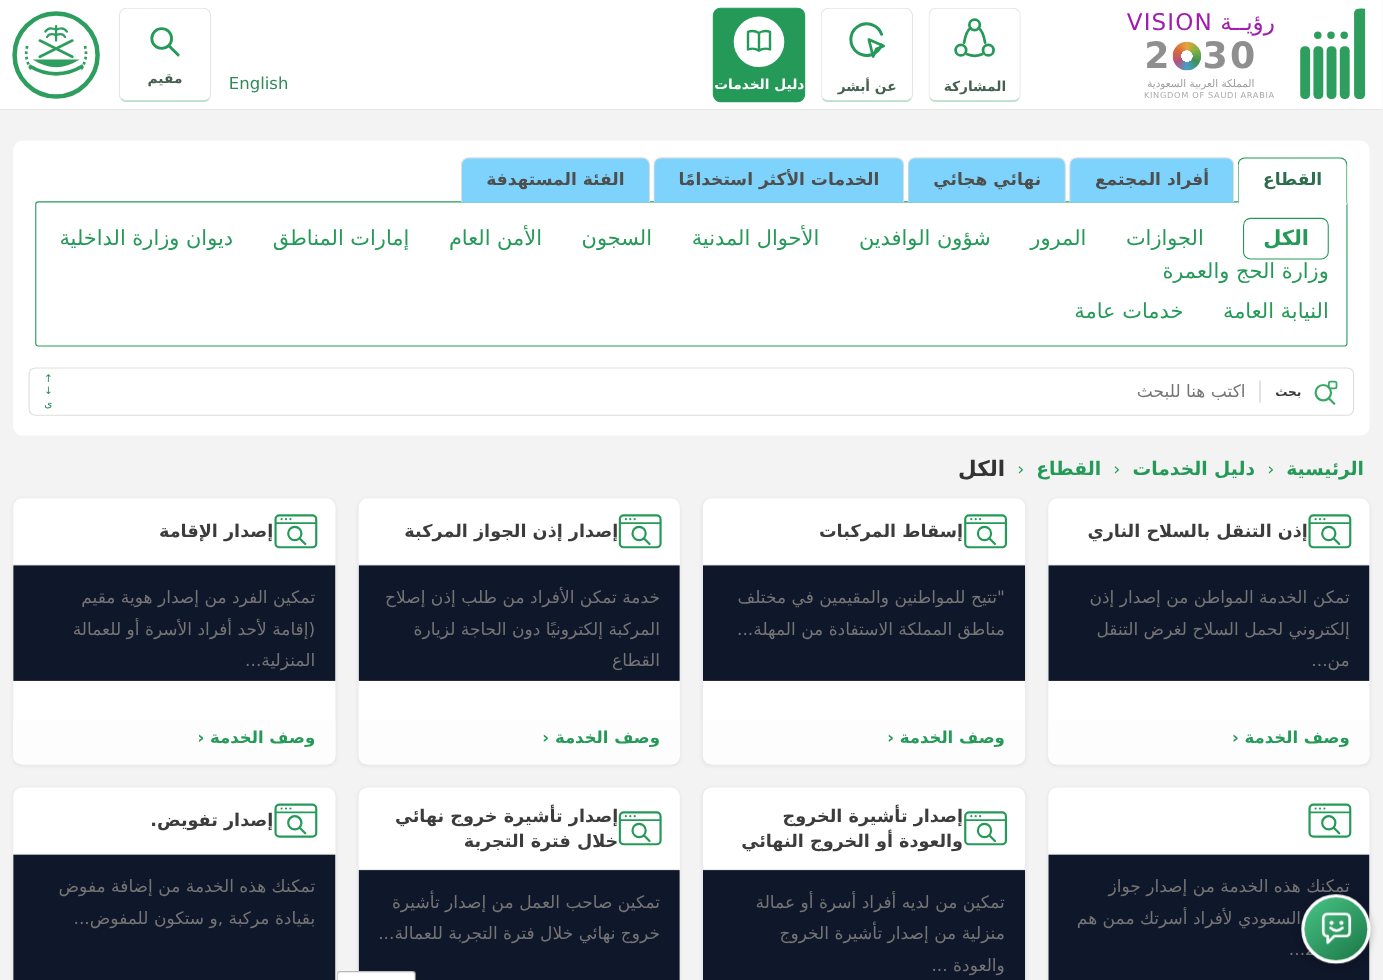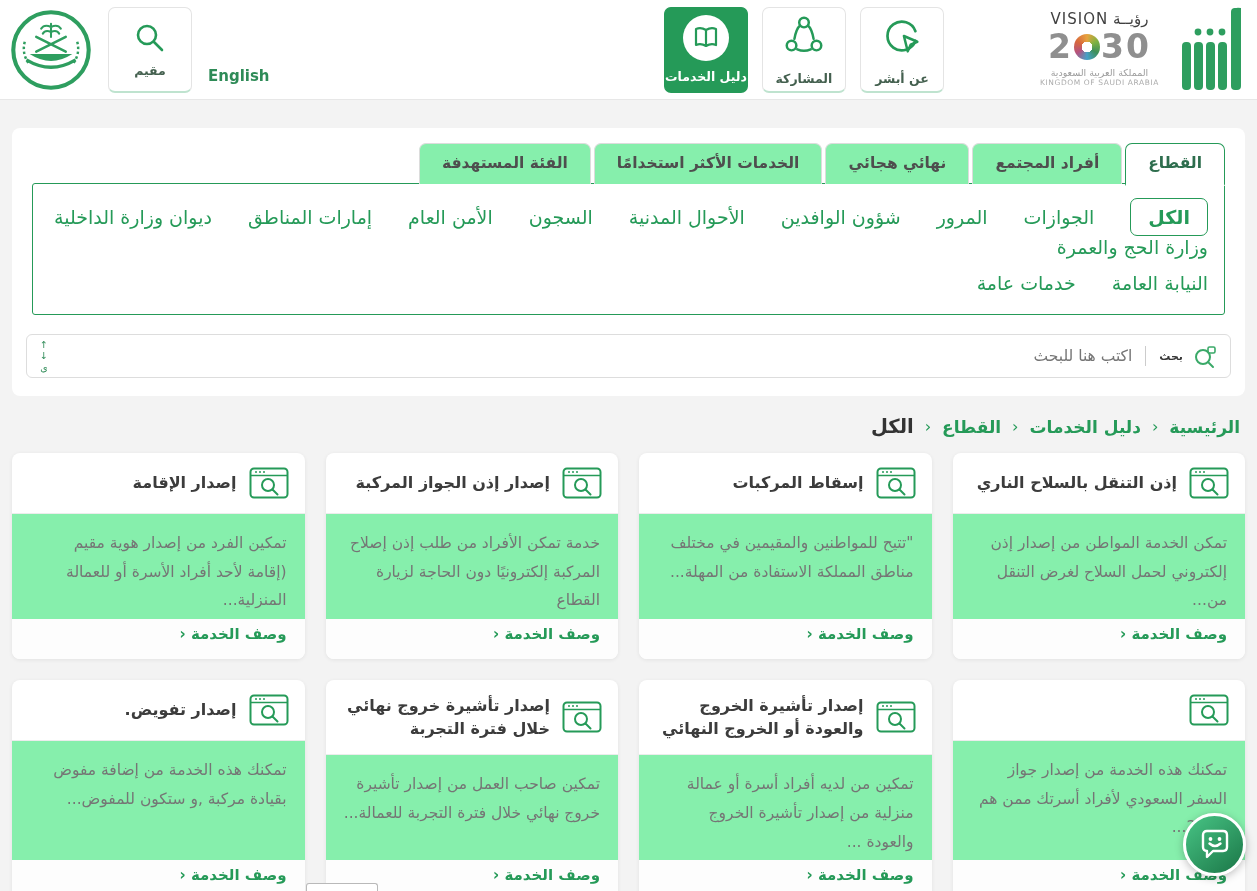--- a/index.html
+++ b/index.html
@@ -23,46 +23,46 @@
     display:flex; flex-direction:column; align-items:center; justify-content:center;
     gap:8px; cursor:pointer; flex:0 0 auto;
   }
   .hdr-card .lbl { font-size:12.5px; font-weight:bold; color:#44604f; }
   .hdr-card.active { background:var(--green); border-color:var(--green); }
   .hdr-card.active .lbl { color:#fff; }
   .hdr-card.active .icon-wrap {
     width:46px; height:46px; background:#fff; border-radius:50%;
     display:flex; align-items:center; justify-content:center;
   }
-  .english-link { font-size:15px; font-weight:bold; color:#2e8b57; cursor:pointer; align-self:flex-end; margin-bottom:14px; }
+  .english-link { font-size:15px; font-weight:normal; color:#2e8b57; cursor:pointer; align-self:flex-end; margin-bottom:14px; }
   .spacer { flex:1 1 auto; }
   .nav-group { display:flex; gap:14px; }
   
   .vision { direction:rtl; text-align:center; color:#9a9a9a; line-height:1.15; margin:0 6px; flex:0 0 auto; }
-  .vision .v-line1 { font-size:15px; letter-spacing:1px; color:#404040; }
+  .vision .v-line1 { font-size:21px; letter-spacing:1px; color:#a21caf; }
   .vision .v-num { font-size:33px; font-weight:bold; color:#8f8f8f; letter-spacing:2px; display:flex; align-items:center; justify-content:center; direction:ltr; }
   .v-emblem {
     width:26px; height:26px; border-radius:50%; display:inline-block; margin:0 1px;
     background:
       radial-gradient(circle at 50% 50%, #fff 0 28%, transparent 29%),
       conic-gradient(#e7a33e,#7fb241,#3e8f5a,#46a0c8,#b5527f,#d8683c,#e7a33e);
   }
   .vision .v-ar { font-size:9.5px; color:#9d9d9d; margin-top:2px; }
   .vision .v-en { font-size:7.5px; letter-spacing:.6px; color:#ababab;text-align:right; }
   .absher-logo { flex:0 0 auto; margin-right:4px; }
   
   :root { --green:#259a58; }
   .panel {
     background:#fff; margin:28px 12px 0; border-radius:8px;
     padding:15px 20px 18px;
   }
   .tabs { display:flex; gap:3px; position:relative; z-index:2; }
   .tab {
     padding:10px 22px; font-size:15.5px; font-weight:bold; color:#4e4e4e;
-    background:#86efac; border:1px solid #dcdcdc; border-bottom:none;
+    background:#7dd3fc; border:1px solid #dcdcdc; border-bottom:none;
     border-radius:7px 7px 0 0; cursor:pointer; white-space:nowrap;
   }
   .tab.active {
     background:#fff; color:#2e6e4e; border:1px solid var(--green); border-bottom:2px solid #fff;
     margin-bottom:-2px; padding-bottom:12px;
   }
   .filter-box {
     border:1px solid var(--green); border-radius:3px; margin-top:-1px;
     padding:14px 16px 12px; display:flex; flex-direction:column; gap:6px;
   }
@@ -87,32 +87,32 @@
   
   .grid {
     margin:0 12px; display:grid; grid-template-columns:repeat(4,1fr);
     column-gap:21px; row-gap:21px;
   }
   .card {
     background:#fff; border-radius:8px; box-shadow:0 1px 4px rgba(0,0,0,.07);
     display:flex; flex-direction:column; overflow:hidden; min-height:170px;
   }
   .card-head {
-    display:flex; align-items:center; gap:12px; padding:14px 16px;
+    display:flex; align-items:center; padding:14px 16px;
     border-bottom:1px solid #ececec; min-height:53px;
   }
   .card-head h3 { font-size:16px; color:#3c3c3c; line-height:1.45; font-weight:bold; }
   .svc-icon { flex:0 0 auto; display:flex; }
   .card-body {
     padding:15px 18px 4px; font-size:15.5px; color:#757575; line-height:1.85;
-    text-align:right; background:#86efac; flex:1;
+    text-align:right; background:#0f172a; flex:1;
   }
   .card-link {
     display:block; padding:6px 18px 16px; color:var(--green); font-size:15px;
-    font-weight:bold; cursor:pointer; background:#fdfdfd; text-decoration:none;
+    font-weight:bold; cursor:pointer; background:#fdfdfd; text-decoration:none;margin-top:36px;
   }
   
   .chat-fab {
     position:fixed; left:1183px; top:813px; width:63px; height:63px; border-radius:50%;
     background:linear-gradient(140deg,#41b97c 15%,#1d7a4a 95%);
     border:3px solid #fff; box-shadow:0 2px 8px rgba(0,0,0,.25);
     display:flex; align-items:center; justify-content:center; cursor:pointer; z-index:10;
   }
   .partial-el {
     position:fixed; left:306px; top:883px; width:72px; height:12px;
@@ -149,33 +149,33 @@
       <div class="hdr-card active">
         <span class="icon-wrap">
           <svg width="30" height="30" viewBox="0 0 30 30">
             <path d="M15 7 q-5 -3 -10 -1 v16 q5 -2 10 1 q5 -3 10 -1 v-16 q-5 -2 -10 1 z M15 7 v16" fill="none" stroke="#259a58" stroke-width="2.2" stroke-linejoin="round"></path>
           </svg>
         </span>
         <span class="lbl">دليل الخدمات</span>
       </div>
       <div class="hdr-card">
         <span><svg width="46" height="46" viewBox="0 0 48 48">
+            <path d="M38 29 A15 15 0 1 1 38 19" fill="none" stroke="#259a58" stroke-width="2.8" stroke-linecap="round"></path>
+            <path d="M26 24 L40 30 L33 33 L30 40 Z" fill="none" stroke="#259a58" stroke-width="2.6" stroke-linejoin="round"></path>
+          </svg></span>
+        <span class="lbl">عن أبشر</span>
+      </div>
+      <div class="hdr-card">
+        <span><svg width="46" height="46" viewBox="0 0 48 48">
             <circle cx="24" cy="10" r="5" fill="none" stroke="#259a58" stroke-width="2.6"></circle>
             <circle cx="11" cy="34" r="5" fill="none" stroke="#259a58" stroke-width="2.6"></circle>
             <circle cx="37" cy="34" r="5" fill="none" stroke="#259a58" stroke-width="2.6"></circle>
             <path d="M14 27 Q16 16 20 13 M28 13 Q32 16 34 27 M17 38 Q24 41 31 38" fill="none" stroke="#259a58" stroke-width="2.6" stroke-linecap="round"></path>
           </svg></span>
         <span class="lbl">المشاركة</span>
-      </div>
-      <div class="hdr-card">
-        <span><svg width="46" height="46" viewBox="0 0 48 48">
-            <path d="M38 29 A15 15 0 1 1 38 19" fill="none" stroke="#259a58" stroke-width="2.8" stroke-linecap="round"></path>
-            <path d="M26 24 L40 30 L33 33 L30 40 Z" fill="none" stroke="#259a58" stroke-width="2.6" stroke-linejoin="round"></path>
-          </svg></span>
-        <span class="lbl">عن أبشر</span>
       </div>
     </div>
 
   <div class="spacer" style="flex:0 0 58px;"></div>
 
   <div class="vision">
     <div class="v-line1">رؤيــة VISION</div>
     <div class="v-num">
       <span>2</span>
         <span class="v-emblem"></span>

